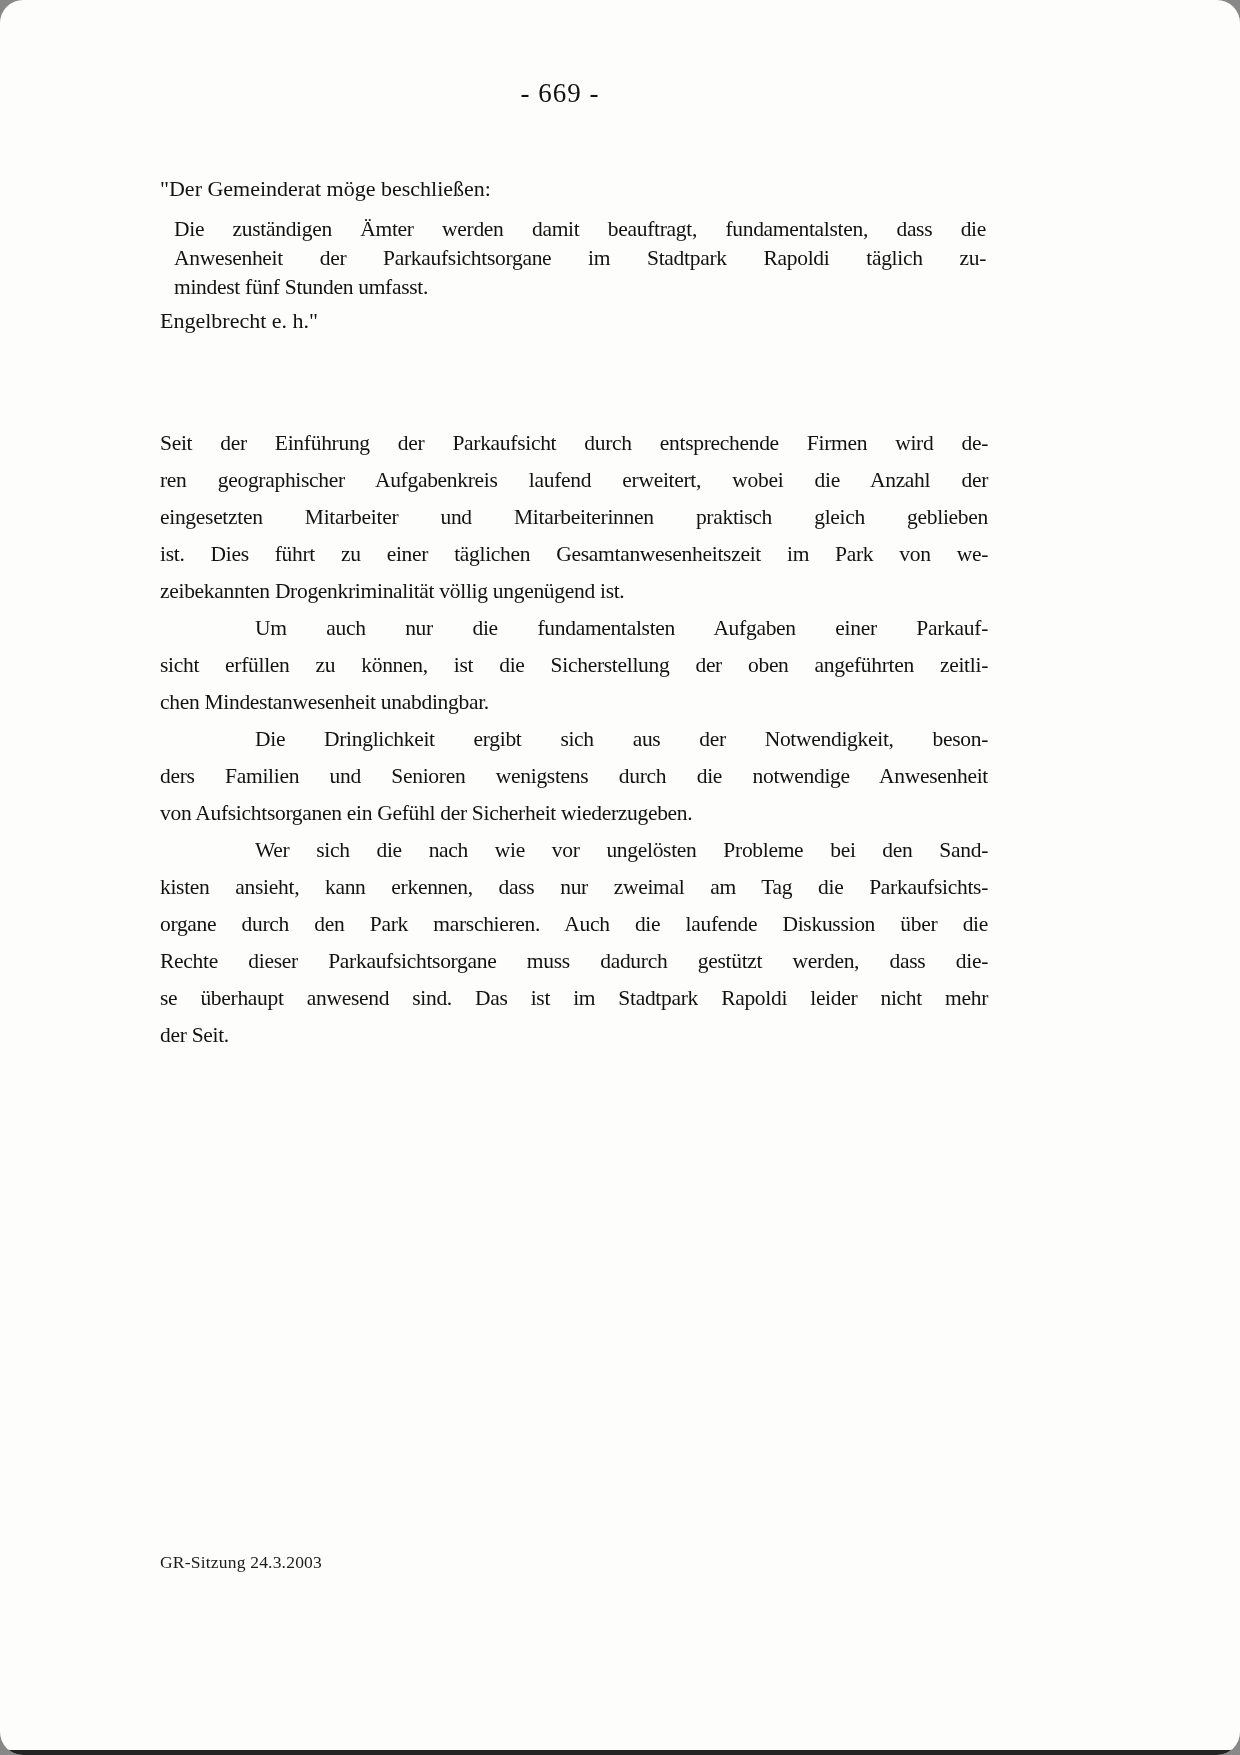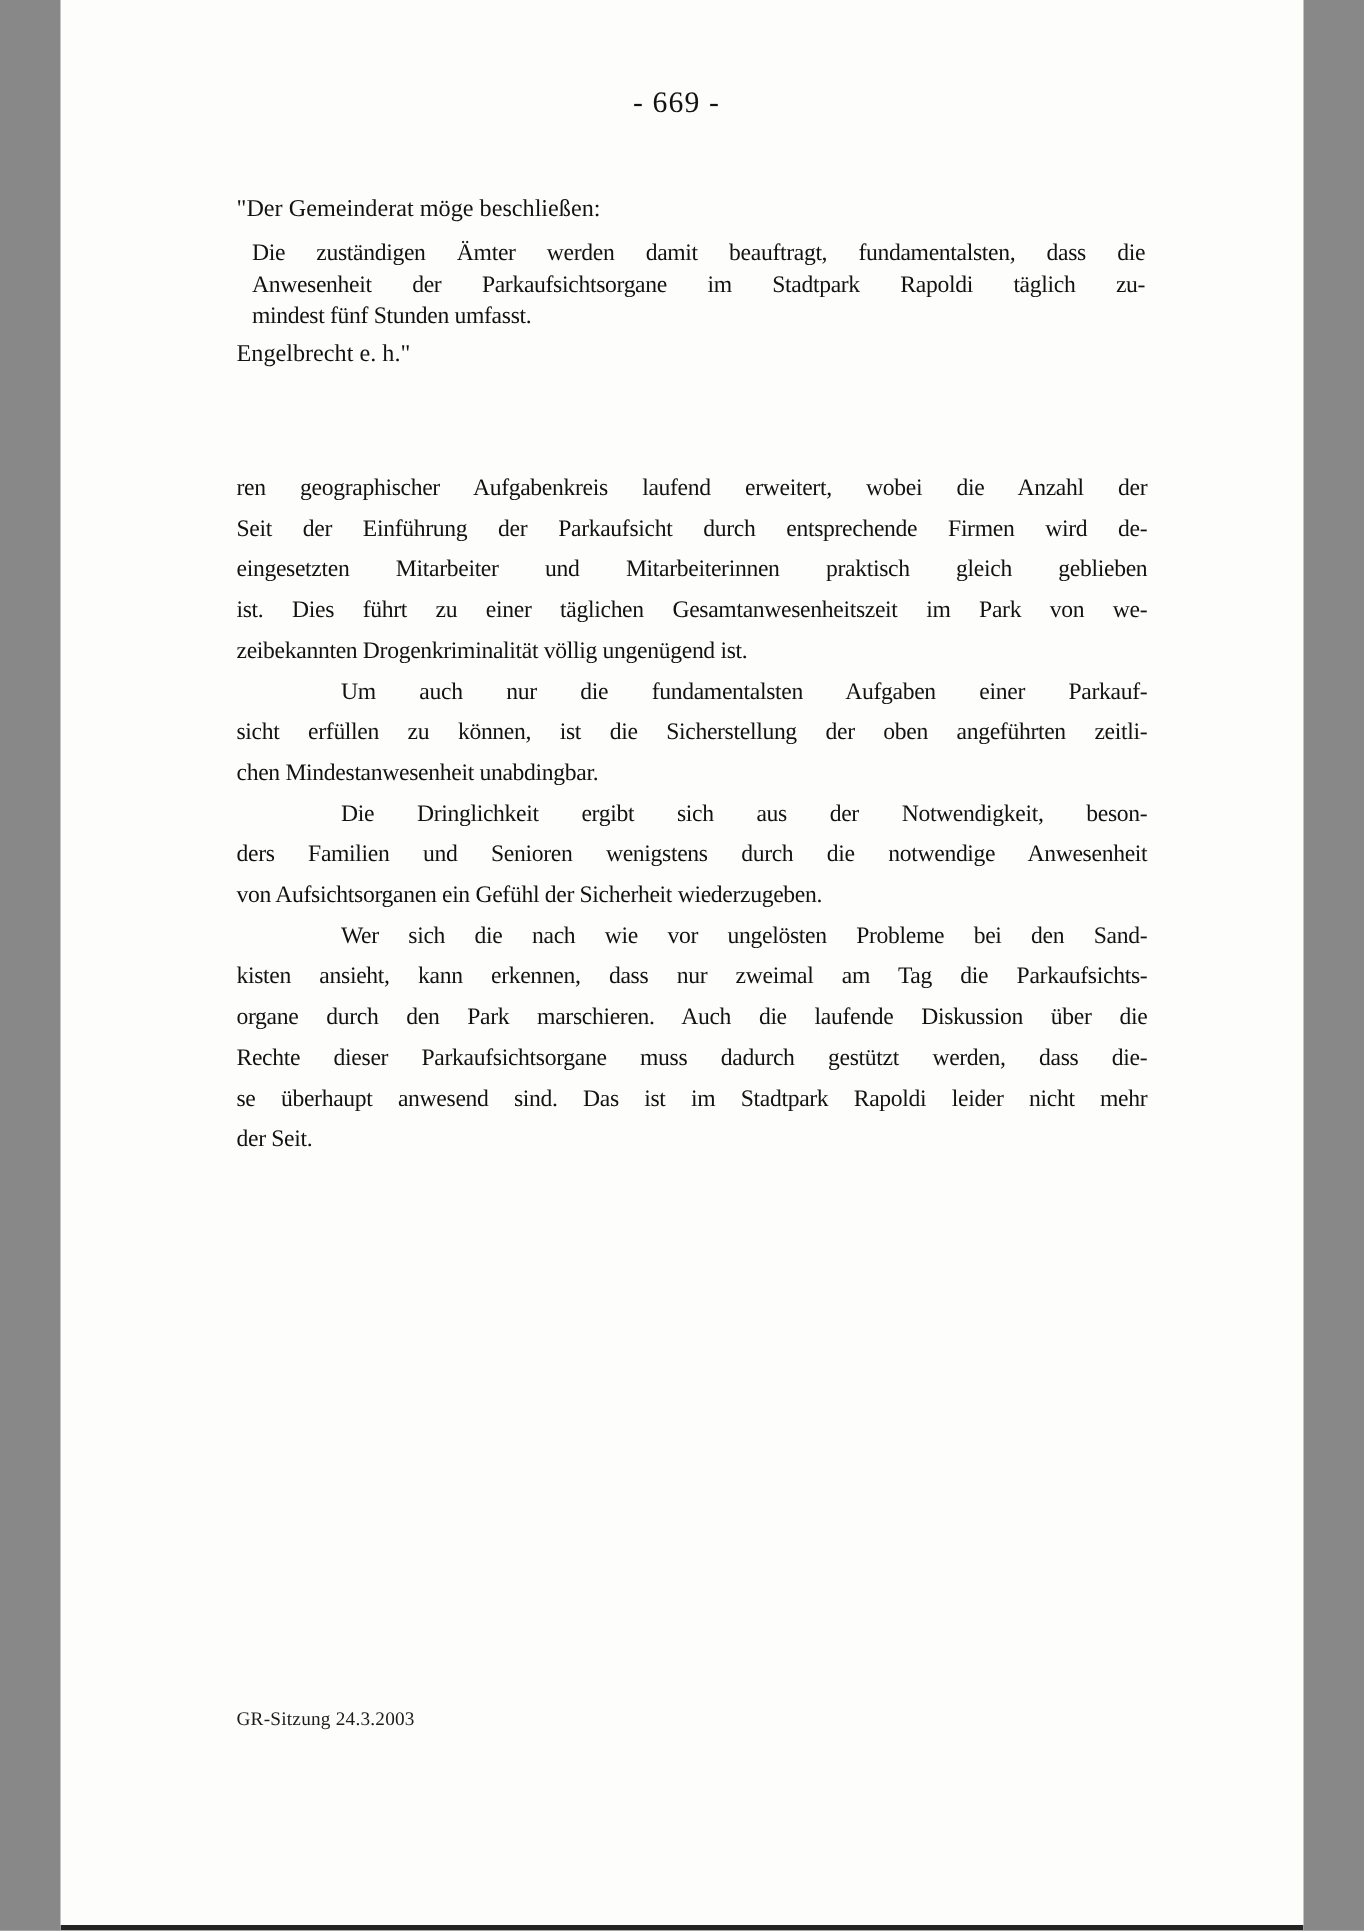--- a/index.html
+++ b/index.html
@@ -2,27 +2,28 @@
 <html lang="de"><head>
 <meta charset="utf-8">
 <style>
   html, body {
     margin: 0;
     padding: 0;
     background: #888;
   }
   .page {
     position: relative;
-    width: 1130px;
+    width: 1240px;
     height: 1755px;
     margin: 0 auto;
     background: #fdfdfc;
     color: #121212;
     font-family: "Liberation Serif", "DejaVu Serif", serif;
     overflow: hidden;
+    border-radius: 23px;
   }
   .pagenum {
     position: absolute;
     left: 160px;
     top: 78px;
     width: 800px;
     font-size: 27px;
     text-align: center;
     letter-spacing: 1px;
   }
@@ -92,22 +93,22 @@
   <div class="quote-lines">
       <div class="line">Die zuständigen Ämter werden damit beauftragt, fundamentalsten, dass die</div>
       <div class="line">Anwesenheit der Parkaufsichtsorgane im Stadtpark Rapoldi täglich zu-</div>
       <div class="line is-last">mindest fünf Stunden umfasst.</div>
     </div>
 
   <div class="signature">Engelbrecht e. h."</div>
 
   <div class="body-block">
       <div class="para">
+        <div class="line">Seit der Einführung der Parkaufsicht durch entsprechende Firmen wird de-</div>
         <div class="line">ren geographischer Aufgabenkreis laufend erweitert, wobei die Anzahl der</div>
-        <div class="line">Seit der Einführung der Parkaufsicht durch entsprechende Firmen wird de-</div>
         <div class="line">eingesetzten Mitarbeiter und Mitarbeiterinnen praktisch gleich geblieben</div>
         <div class="line">ist. Dies führt zu einer täglichen Gesamtanwesenheitszeit im Park von we-</div>
         <div class="line is-last">zeibekannten Drogenkriminalität völlig ungenügend ist.</div>
       </div>
       <div class="para">
         <div class="line indent">Um auch nur die fundamentalsten Aufgaben einer Parkauf-</div>
         <div class="line">sicht erfüllen zu können, ist die Sicherstellung der oben angeführten zeitli-</div>
         <div class="line is-last">chen Mindestanwesenheit unabdingbar.</div>
       </div>
       <div class="para">

